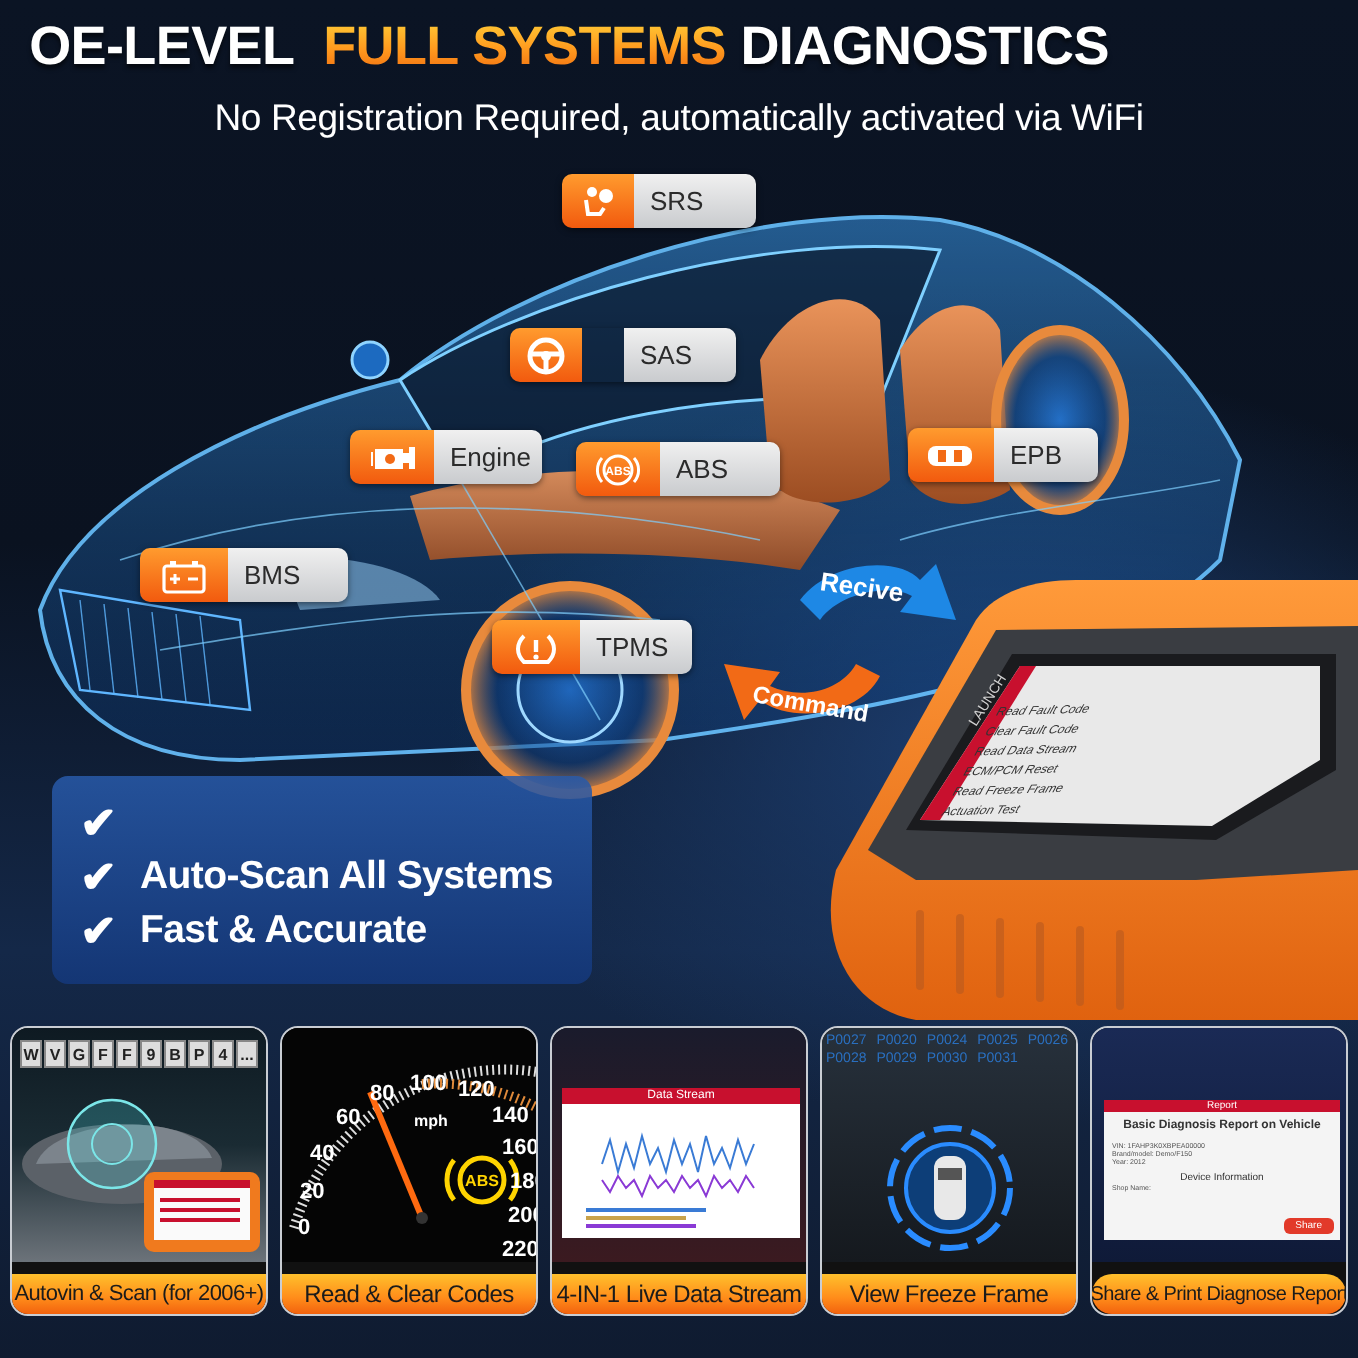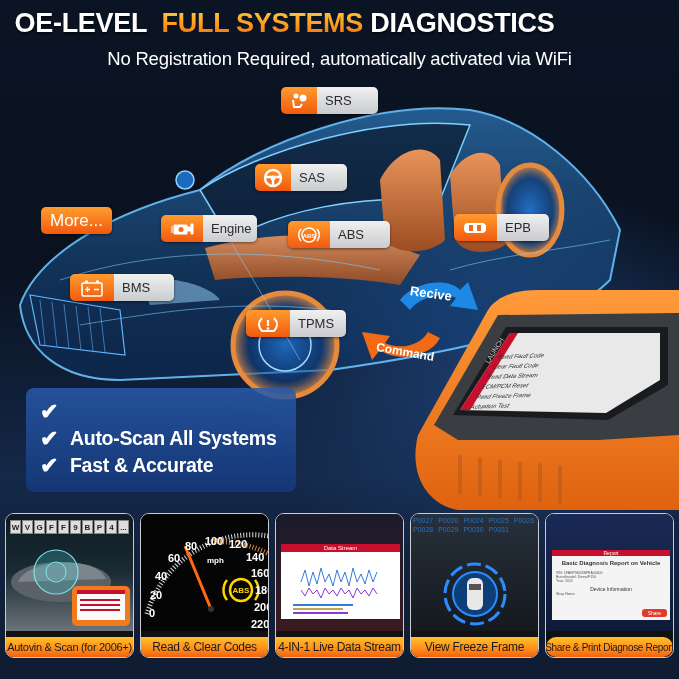--- a/index.html
+++ b/index.html
@@ -164,32 +164,32 @@
     <span class="tag-icon">
       <svg width="18" height="18" viewBox="0 0 18 18">
           <circle cx="6" cy="4" r="2.5" fill="#fff"></circle>
           <circle cx="13" cy="6" r="3.5" fill="#fff"></circle>
           <path d="M3 8 L 4 15 L 10 15 L 12 12" stroke="#fff" stroke-width="2" fill="none"></path>
         </svg>
     </span>
     <span class="tag-label" style="padding-right:26px">SRS</span>
   </div>
 
-  <div class="tag" style="left:255px; top:164px;">
+  <div class="tag" style="left:255px; top:164px;gap:21px;">
     <span class="tag-icon">
       <svg width="20" height="20" viewBox="0 0 20 20">
           <circle cx="10" cy="10" r="8" stroke="#fff" stroke-width="2.5" fill="none"></circle>
           <circle cx="10" cy="10" r="2.5" fill="#fff"></circle>
           <path d="M2.5 9 L 17.5 9 M10 12 L 10 18" stroke="#fff" stroke-width="2.5"></path>
         </svg>
     </span>
     <span class="tag-label" style="padding-right:22px">SAS</span>
   </div>
 
-  <div class="tag" style="left:161px; top:215px;">
+  <div class="tag" style="left:175px; top:215px;">
     <span class="tag-icon" style="width:42px">
       <svg width="24" height="16" viewBox="0 0 24 16">
           <path d="M2 5 L 2 12 M4 4 L 17 4 L 17 6 L 21 6 L 21 3 L 23 3 L 23 13 L 21 13 L 21 10 L 17 10 L 17 13 L 4 13 Z" fill="#fff" stroke="#fff" stroke-width="1"></path>
           <circle cx="11" cy="8.5" r="2.5" fill="#f26a16"></circle>
         </svg>
     </span>
     <span class="tag-label" style="padding-right:6px">Engine</span>
   </div>
 
   <div class="tag" style="left:288px; top:221px;">
@@ -230,21 +230,20 @@
     <span class="tag-icon" style="width:44px">
       <svg width="22" height="20" viewBox="0 0 22 20">
           <path d="M5 4 C 1 8, 1 13, 5 17 L 17 17 C 21 13, 21 8, 17 4" stroke="#fff" stroke-width="2" fill="none"></path>
           <path d="M11 6 V 12" stroke="#fff" stroke-width="2.2"></path>
           <circle cx="11" cy="14.5" r="1.3" fill="#fff"></circle>
         </svg>
     </span>
     <span class="tag-label" style="padding-right:12px">TPMS</span>
   </div>
 
-  <div class="tag more" style="left:41px; top:207px;">More...</div>
 
   <svg style="position:absolute; left:360px; top:270px;" width="120" height="100" viewBox="0 0 120 100">
     <path d="M40 30 C 55 10, 90 8, 100 20 L 108 12 L 118 40 L 90 36 L 96 28 C 85 22, 60 26, 50 40 Z" fill="#1e88e5"></path>
     <path d="M80 68 C 70 88, 35 92, 20 80 L 12 90 L 2 62 L 30 66 L 25 73 C 40 80, 60 76, 68 62 Z" fill="#f26a16"></path>
   </svg>
   <div class="arrow-text" style="left:410px; top:286px; transform: rotate(8deg);">Recive</div>
   <div class="arrow-text" style="left:376px; top:345px; transform: rotate(10deg); font-size:12px;">Command</div>
 
   <div class="device">
     <svg width="281" height="225" viewBox="0 0 281 225">

